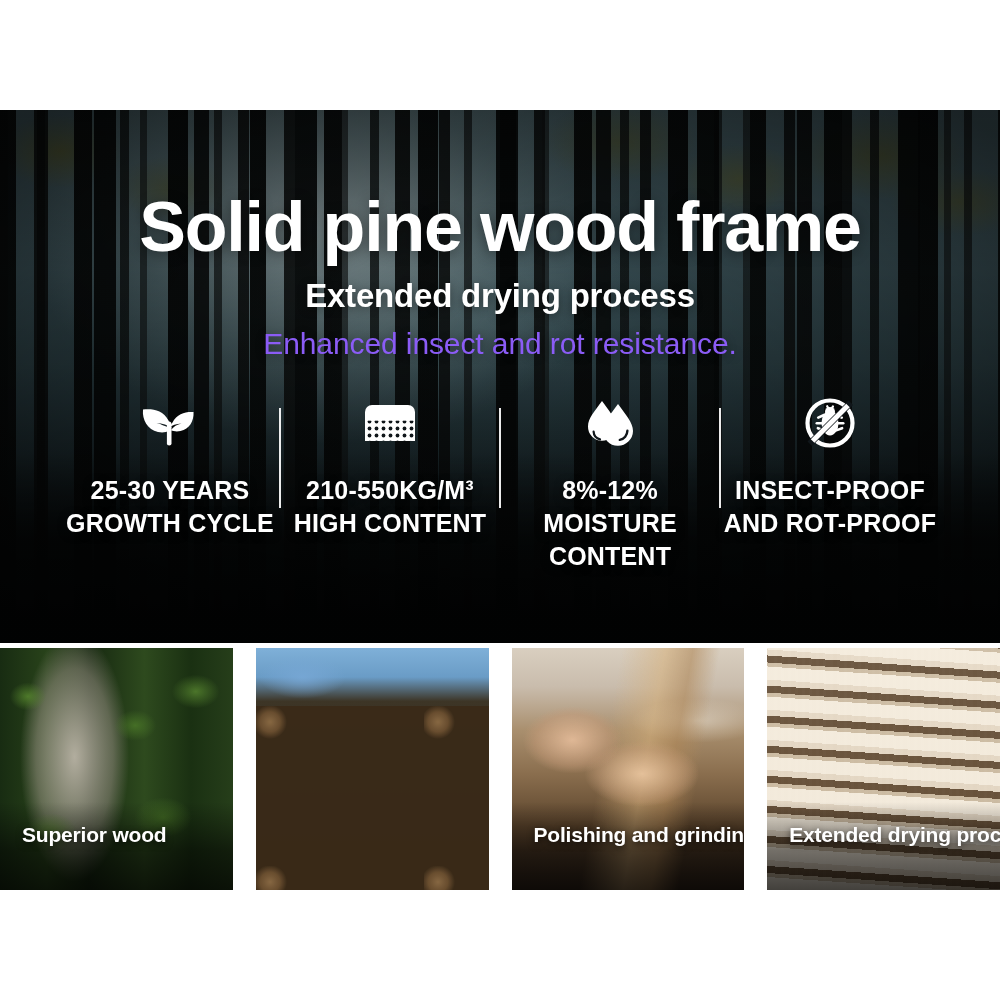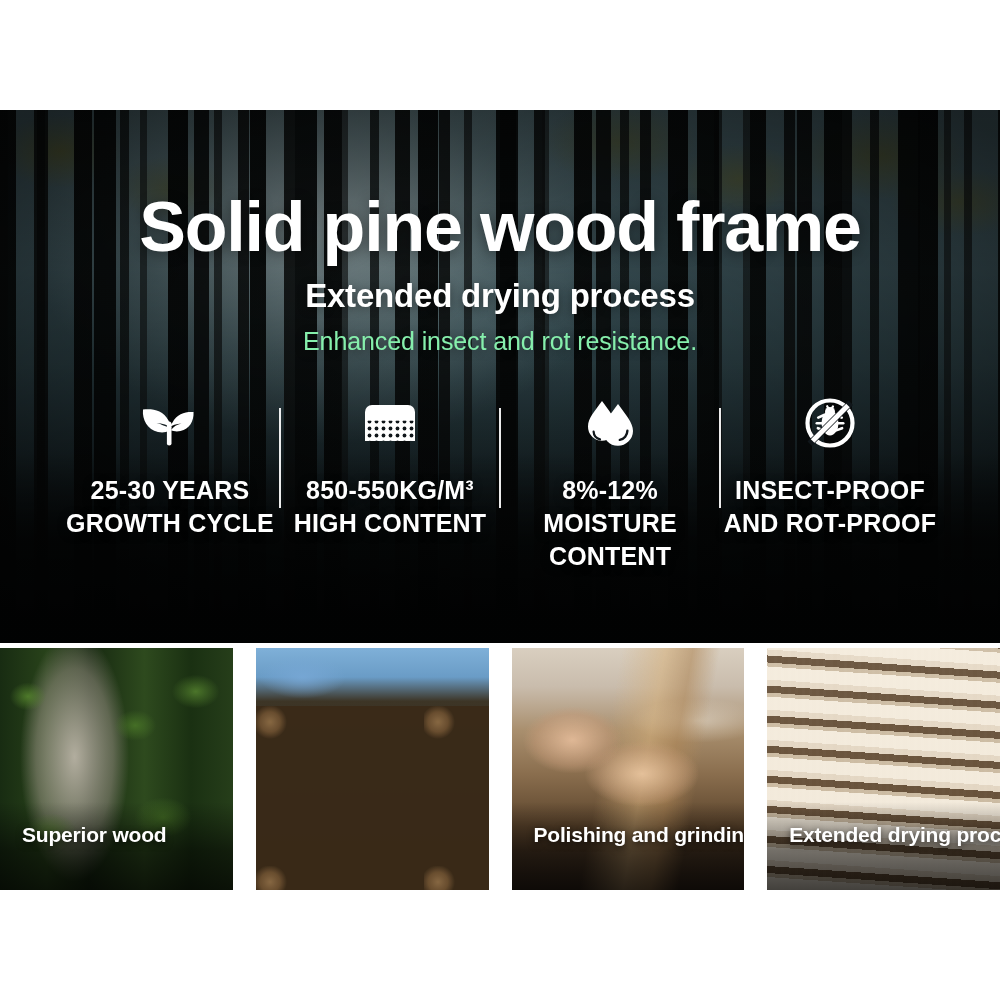--- a/index.html
+++ b/index.html
@@ -86,21 +86,21 @@
     text-shadow:0 2px 14px rgba(0,0,0,.45);
   }
   .hero-sub {
     margin-top:14px;
     font-size:33px; font-weight:600; color:#ffffff;
     letter-spacing:-.2px;
     text-shadow:0 2px 10px rgba(0,0,0,.45);
   }
   .hero-desc {
     margin-top:12px;
-    font-size:25px; font-weight:400; color:#86efac;
+    font-size:30px; font-weight:400; color:#8b5cf6;
     letter-spacing:-.1px;
     text-shadow:0 2px 10px rgba(0,0,0,.45);
   }
 
   
   .features {
     position:absolute; left:0; top:285px; width:1000px; height:145px;
     display:flex; align-items:flex-start; justify-content:center;
   }
   .feature {
@@ -254,21 +254,21 @@
                 <circle cx="3.5" cy="3.5" r="1.9" fill="#10161a"></circle>
               </pattern>
             </defs>
             <rect x="6" y="8" width="50" height="36" rx="7" fill="#ffffff"></rect>
             <rect x="6" y="23" width="50" height="21" fill="#ffffff"></rect>
             <path d="M6 23h50v14a7 7 0 0 1-7 7H13a7 7 0 0 1-7-7V23z" fill="url(#dots)"></path>
             <rect x="6" y="21.5" width="50" height="2.2" fill="#ffffff"></rect>
           </svg>
         </div>
         <div class="feature-label">
-          <div>850-550KG/M³</div>
+          <div>210-550KG/M³</div>
           <div>HIGH CONTENT</div>
         </div>
       </div>
 
       <div class="feature-divider"></div>
 
       <div class="feature">
         <div class="feature-icon">
           <svg width="62" height="52" viewBox="0 0 62 52" aria-hidden="true">
             <path fill="#ffffff" d="M23 4C16 14 9 21 9 29.5A14 14 0 0 0 37 30C37 21 30 14 23 4z"></path>

